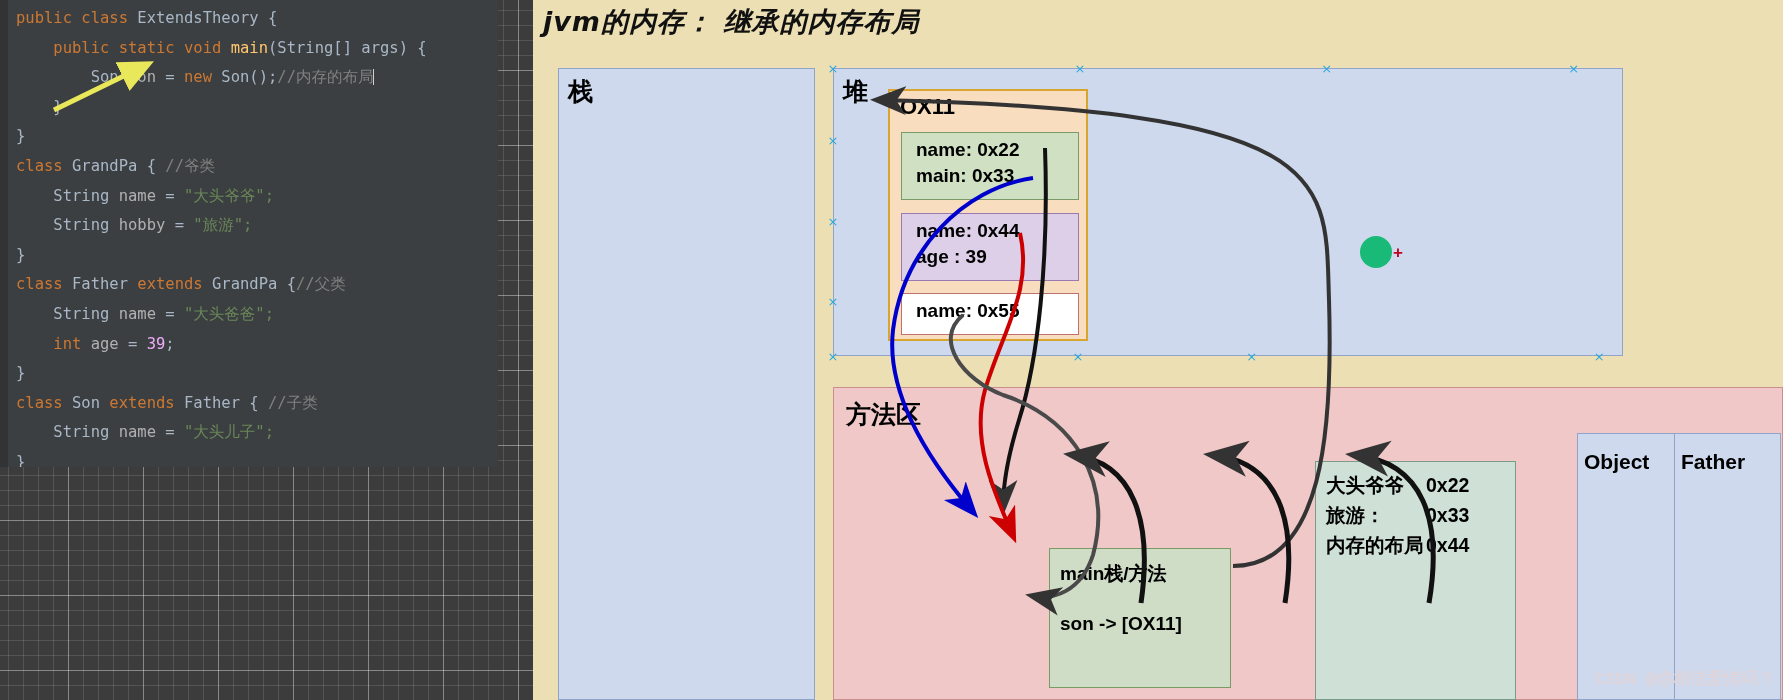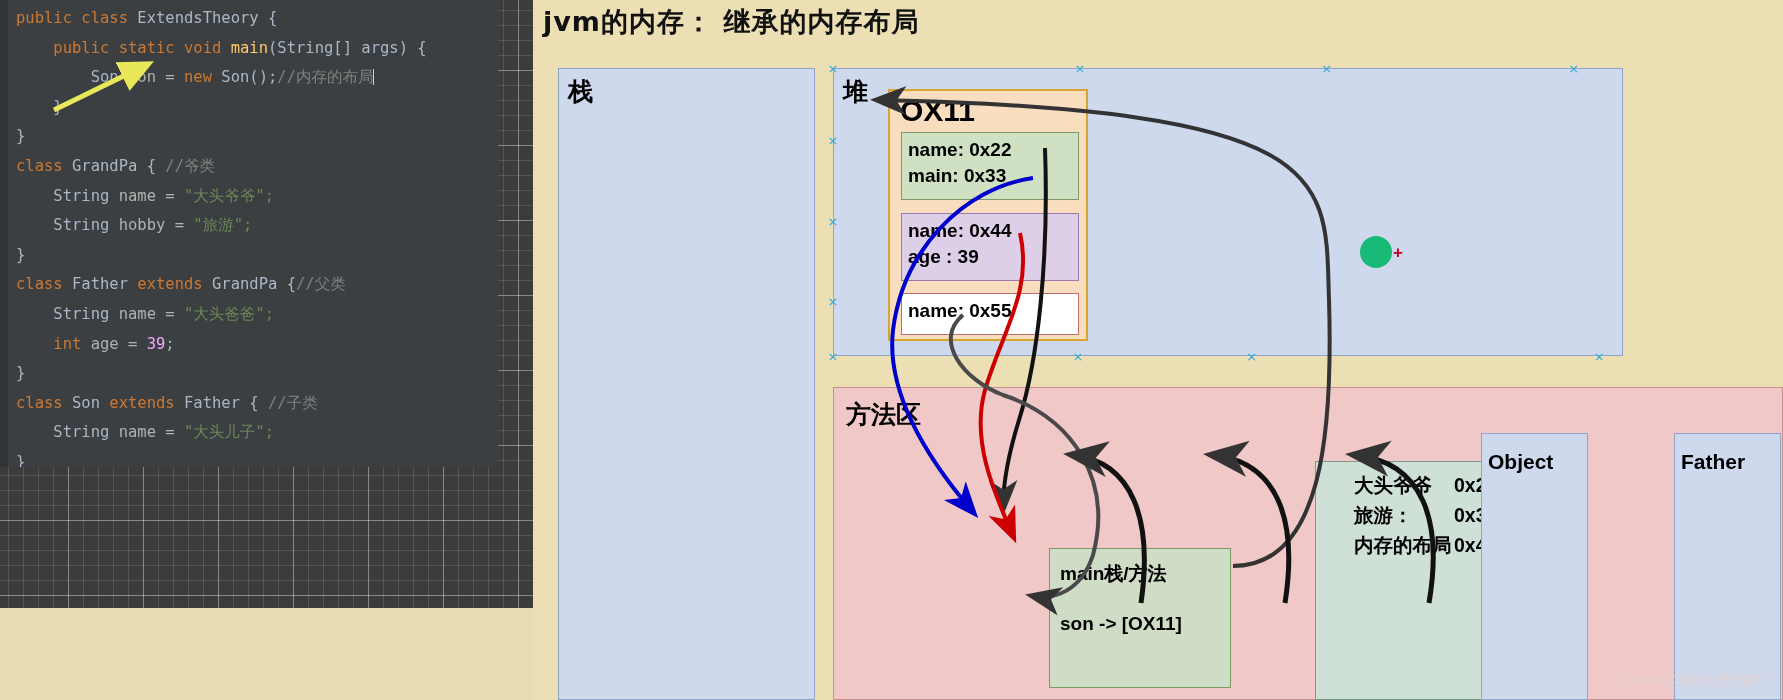--- a/index.html
+++ b/index.html
@@ -4,21 +4,21 @@
 <style>
   html,body{margin:0;padding:0;}
   body{
     width:1783px;height:700px;overflow:hidden;
     font-family:"Liberation Sans","DejaVu Sans",sans-serif;
     background:#e8dcb4;
   }
   #root{position:relative;width:1783px;height:700px;}
 
   
-  #left-pane{position:absolute;left:0;top:0;width:533px;height:608px;
+  #left-pane{position:absolute;left:0;top:0;width:533px;height:700px;
     background:#3a3a3a;overflow:hidden;padding-left:18px;}
   .grid-paper{position:absolute;inset:0;
     background-color:#3c3c3c;
     background-image:
       linear-gradient(to right,rgba(255,255,255,.30) 1px,transparent 1px),
       linear-gradient(to bottom,rgba(255,255,255,.30) 1px,transparent 1px),
       linear-gradient(to right,rgba(255,255,255,.12) 1px,transparent 1px),
       linear-gradient(to bottom,rgba(255,255,255,.12) 1px,transparent 1px);
     background-size:75px 75px,75px 75px,15px 15px,15px 15px;
     background-position:-7px -5px,-7px -5px,-7px -5px,-7px -5px;}
@@ -40,84 +40,84 @@
   #gutter{position:absolute;left:0;top:0;width:10px;height:467px;
     background:#313335;border-right:1px solid #4a4a4a;}
   
   #yellow-arrow{position:absolute;left:40px;top:60px;width:160px;height:60px;}
 
   
   #canvas{position:absolute;left:533px;top:0;width:1250px;height:700px;
     background:#ecdfb4;overflow:hidden;}
   #title{position:absolute;left:10px;top:4px;font-size:27px;font-weight:bold;
     color:#111;letter-spacing:1px;
-    font-family:"DejaVu Sans","Liberation Sans",sans-serif;}
+    font-family:"DejaVu Sans","Liberation Sans",sans-serif;font-style:italic;}
 
   .region{position:absolute;box-sizing:border-box;}
   
   #stack-region{left:25px;top:68px;width:257px;height:632px;
     background:#ced9ee;border:1px solid #8fa4c8;}
   
   #heap-region{left:300px;top:68px;width:790px;height:288px;
     background:#ced9ee;border:1px solid #8fa4c8;}
   
   #method-region{left:300px;top:387px;width:950px;height:313px;
     background:#f0c8c8;border:1px solid #c98f8f;}
 
   .region-label{position:absolute;font-size:25px;font-weight:bold;color:#000;
     font-family:"DejaVu Sans","Liberation Sans",sans-serif;}
 
   
   #object-ox11{position:absolute;left:355px;top:89px;width:200px;height:252px;
     background:#f8ddbf;border:2px solid #d8a531;box-sizing:border-box;}
-  #ox11-label{position:absolute;left:10px;top:3px;font-size:30px;font-weight:bold;color:#000;}
+  #ox11-label{position:absolute;left:10px;top:3px;font-size:22px;font-weight:bold;color:#000;}
   .field-box{position:absolute;left:11px;width:178px;box-sizing:border-box;
-    font-size:19px;font-weight:bold;color:#000;padding:4px 6px;line-height:26px;}
+    font-size:19px;font-weight:bold;color:#000;padding:4px 14px;line-height:26px;}
   #field-grandpa{top:41px;height:68px;background:#cfe0c3;border:1px solid #7a9a67;}
   #field-father{top:122px;height:68px;background:#ddcfe8;border:1px solid #9a7ab0;}
   #field-son{top:202px;height:42px;background:#ffffff;border:1px solid #c07070;}
   .fline{display:block;}
 
   
   #main-frame{position:absolute;left:516px;top:548px;width:182px;height:140px;
     background:#cfdcc6;border:1px solid #7a9a67;box-sizing:border-box;
     font-size:19px;font-weight:bold;color:#000;padding:12px 10px;}
   #main-frame .l2{margin-top:26px;display:block;}
 
   
   #const-pool{position:absolute;left:782px;top:461px;width:201px;height:239px;
     background:#cfe0d7;border:1px solid #7a9a8a;box-sizing:border-box;
     font-size:19.5px;font-weight:bold;color:#000;padding:8px 10px;line-height:30px;}
-  .cp-row{display:flex;justify-content:flex-start;margin-left:28px;}
+  .cp-row{display:flex;justify-content:flex-start;}
   .cp-k{display:inline-block;min-width:100px;}
 
   
   .class-box{position:absolute;top:433px;width:107px;height:267px;
     background:#ced9ee;border:1px solid #8fa4c8;box-sizing:border-box;}
   .class-box span{position:absolute;left:6px;top:16px;font-size:21px;
     font-weight:bold;color:#000;}
-  #class-object{left:948px;}
+  #class-object{left:1044px;}
   #class-grandpa{left:1141px;}
 
   
   #arrows{position:absolute;left:0;top:0;width:1250px;height:700px;
     pointer-events:none;}
 
   
   .handle{position:absolute;color:#29a8df;font-size:13px;line-height:13px;
     font-family:"DejaVu Sans",sans-serif;transform:translate(-50%,-50%);}
 
   
   #tool-marker{position:absolute;left:827px;top:236px;width:32px;height:32px;
     border-radius:50%;background:#19b978;}
   #tool-plus{position:absolute;left:860px;top:246px;font-size:17px;
     font-weight:bold;color:#c00020;line-height:14px;}
 
-  #watermark{position:absolute;right:8px;bottom:10px;font-size:14px;
-    color:#e4d3d3;font-family:Liberation Serif, serif;
+  #watermark{position:absolute;right:8px;bottom:10px;font-size:17px;
+    color:#e4d3d3;font-family:Liberation Mono, monospace;
     white-space:nowrap;}
 </style>
 </head>
 <body>
 
 <div id="root">
 
   <div id="left-pane">
     <div class="grid-paper"></div>
     <div id="gutter"></div>

